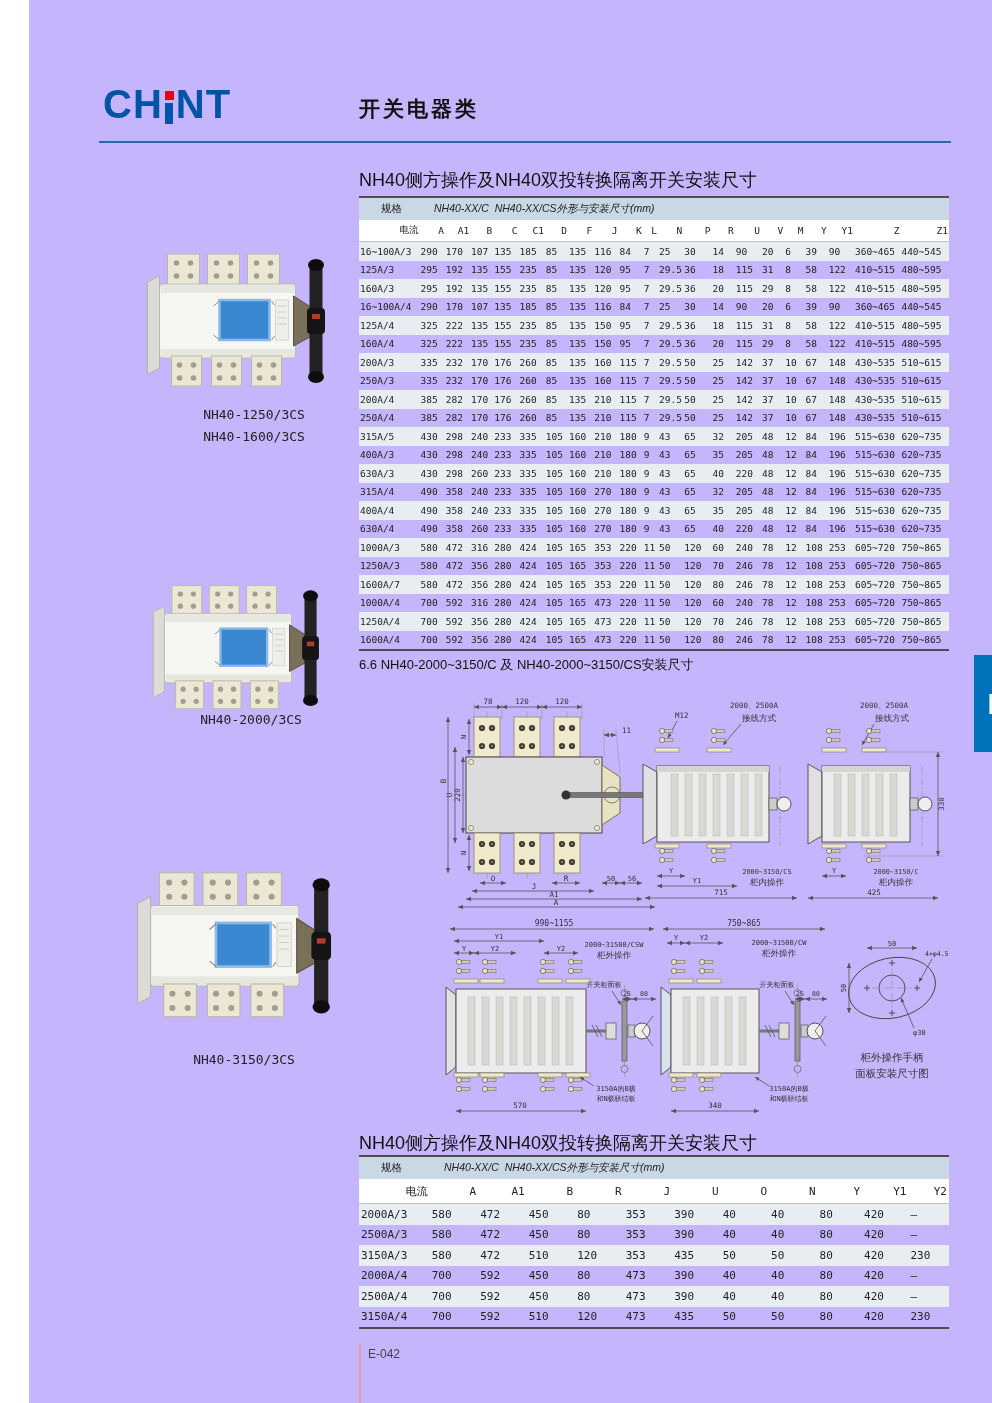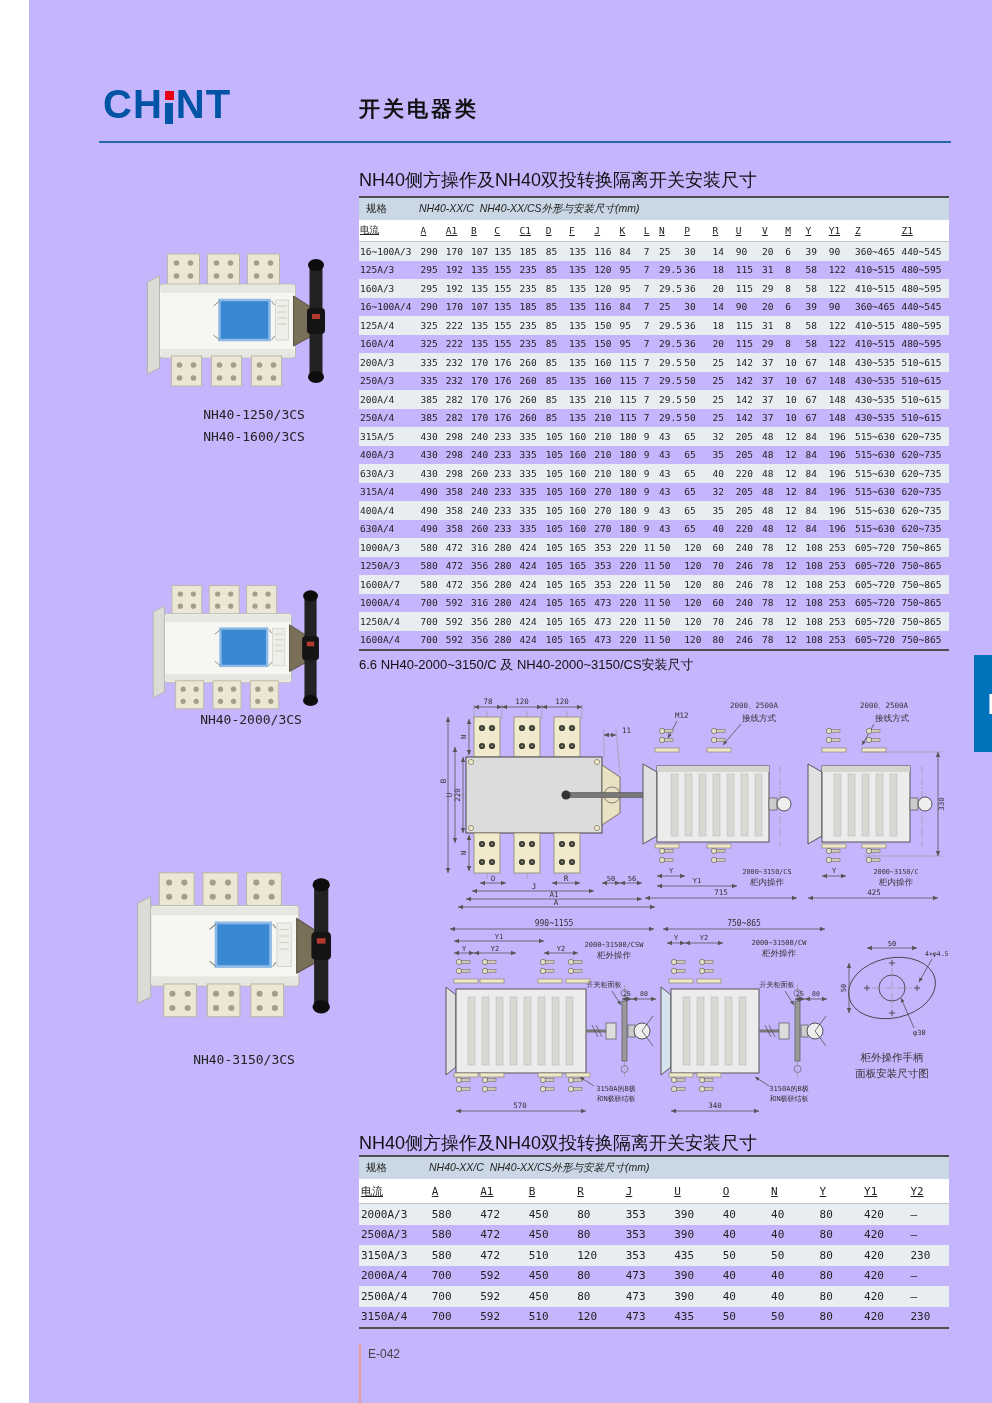--- a/index.html
+++ b/index.html
@@ -29,28 +29,28 @@
   
   .pimg{position:absolute;}
   .pcap{position:absolute;width:220px;text-align:center;font-size:13px;color:#222;
         font-family:"DejaVu Sans Mono",monospace;}
 
   
   .ttitle{position:absolute;left:330px;width:600px;font-size:18px;color:#111;}
   .tblblock{position:absolute;left:330px;width:590px;}
   .spec{display:flex;align-items:center;background:#c9d8e4;border-top:2px solid #4e4e4e;
         height:22px;font-size:10.5px;color:#222;}
-  .spec .slab{padding-left:7px;}
+  .spec .slab{padding-left:22px;}
   .spec .sval{white-space:pre;font-style:italic;}
   .t1spec .slab{width:53px;}
   .t2spec .slab{width:63px;}
   table.dt{border-collapse:collapse;table-layout:fixed;width:590px;
            font-family:"DejaVu Sans Mono",monospace;color:#222;}
-  .dt th{font-weight:normal;text-align:left;border-bottom:1px solid #c2c2c2;background:#fff;
-         white-space:nowrap;overflow:hidden;text-decoration:underline;}
+  .dt th{font-weight:normal;text-align:right;border-bottom:1px solid #c2c2c2;background:#fff;
+         white-space:nowrap;overflow:hidden;}
   .dt td{text-align:left;white-space:nowrap;overflow:hidden;}
   .dt tr.alt{background:#e8edf2;}
   .tblwrap{border-bottom:2px solid #4e4e4e;}
   .t1{font-size:9.5px;}
   .t1 th{height:21px;padding:0 1px;}
   .t1 td{height:18.5px;padding:0 1px;}
   .t2{font-size:11px;}
   .t2 th{height:24px;padding:0 2px;}
   .t2 td{height:20.5px;padding:0 2px;}
 

